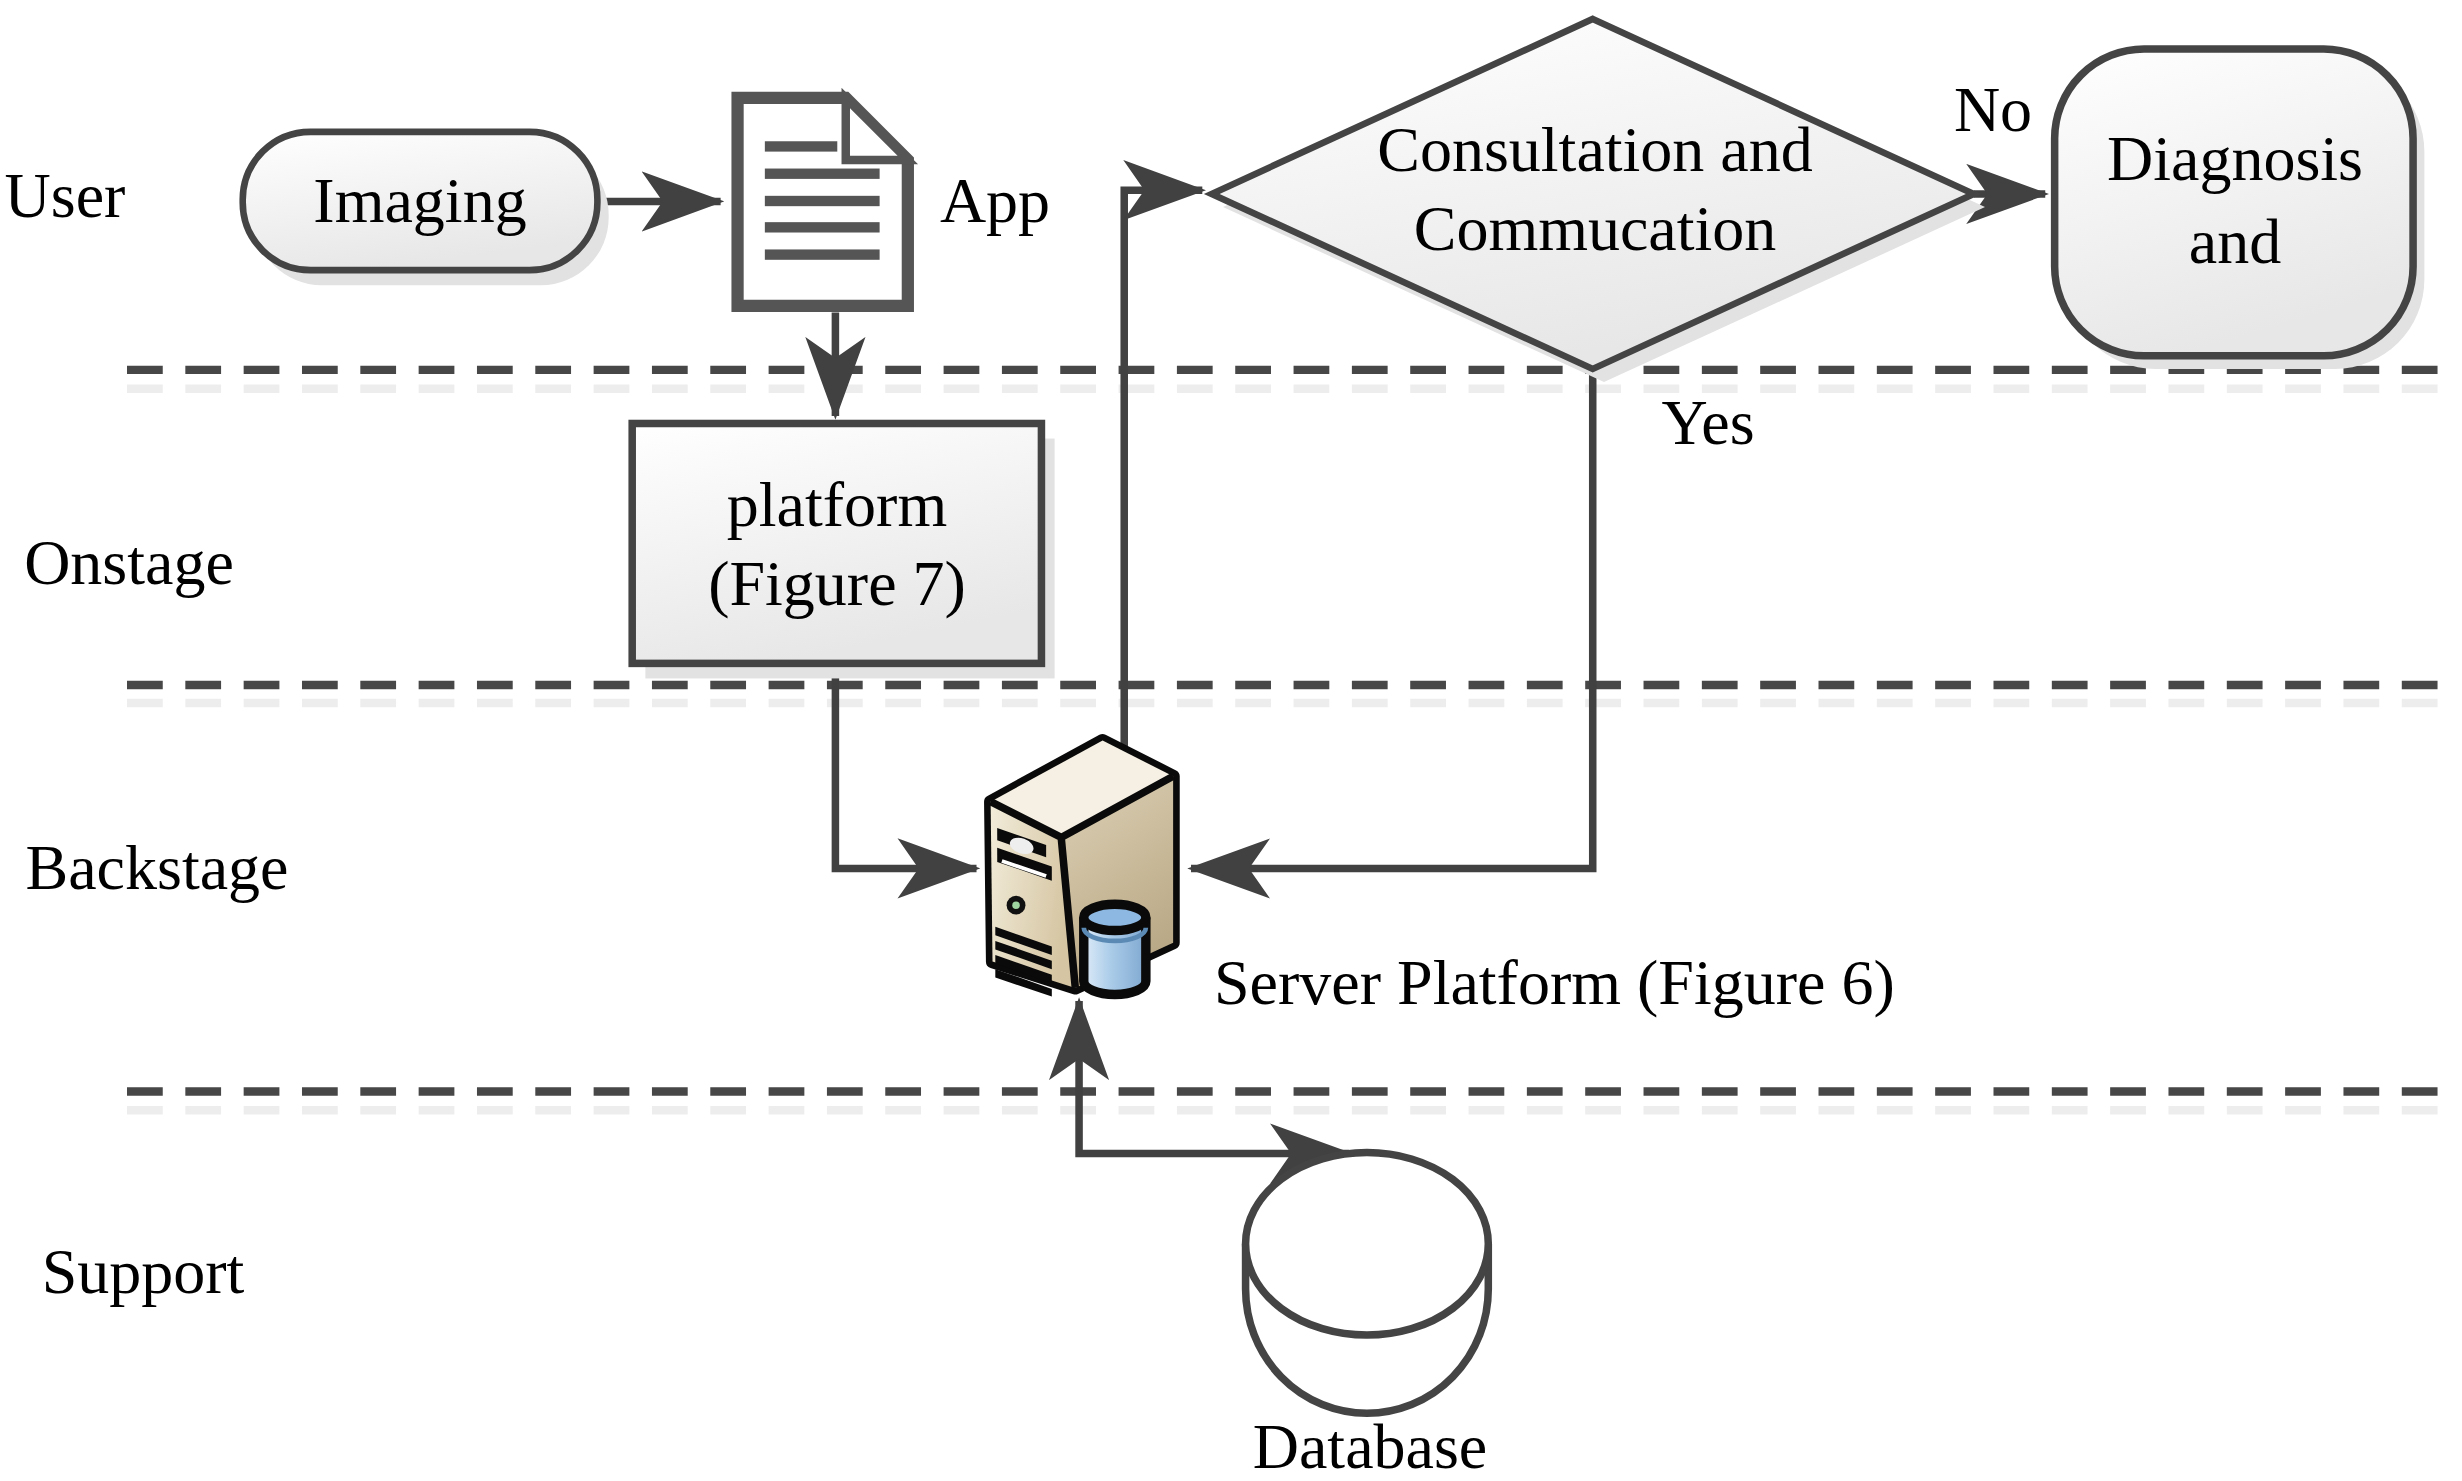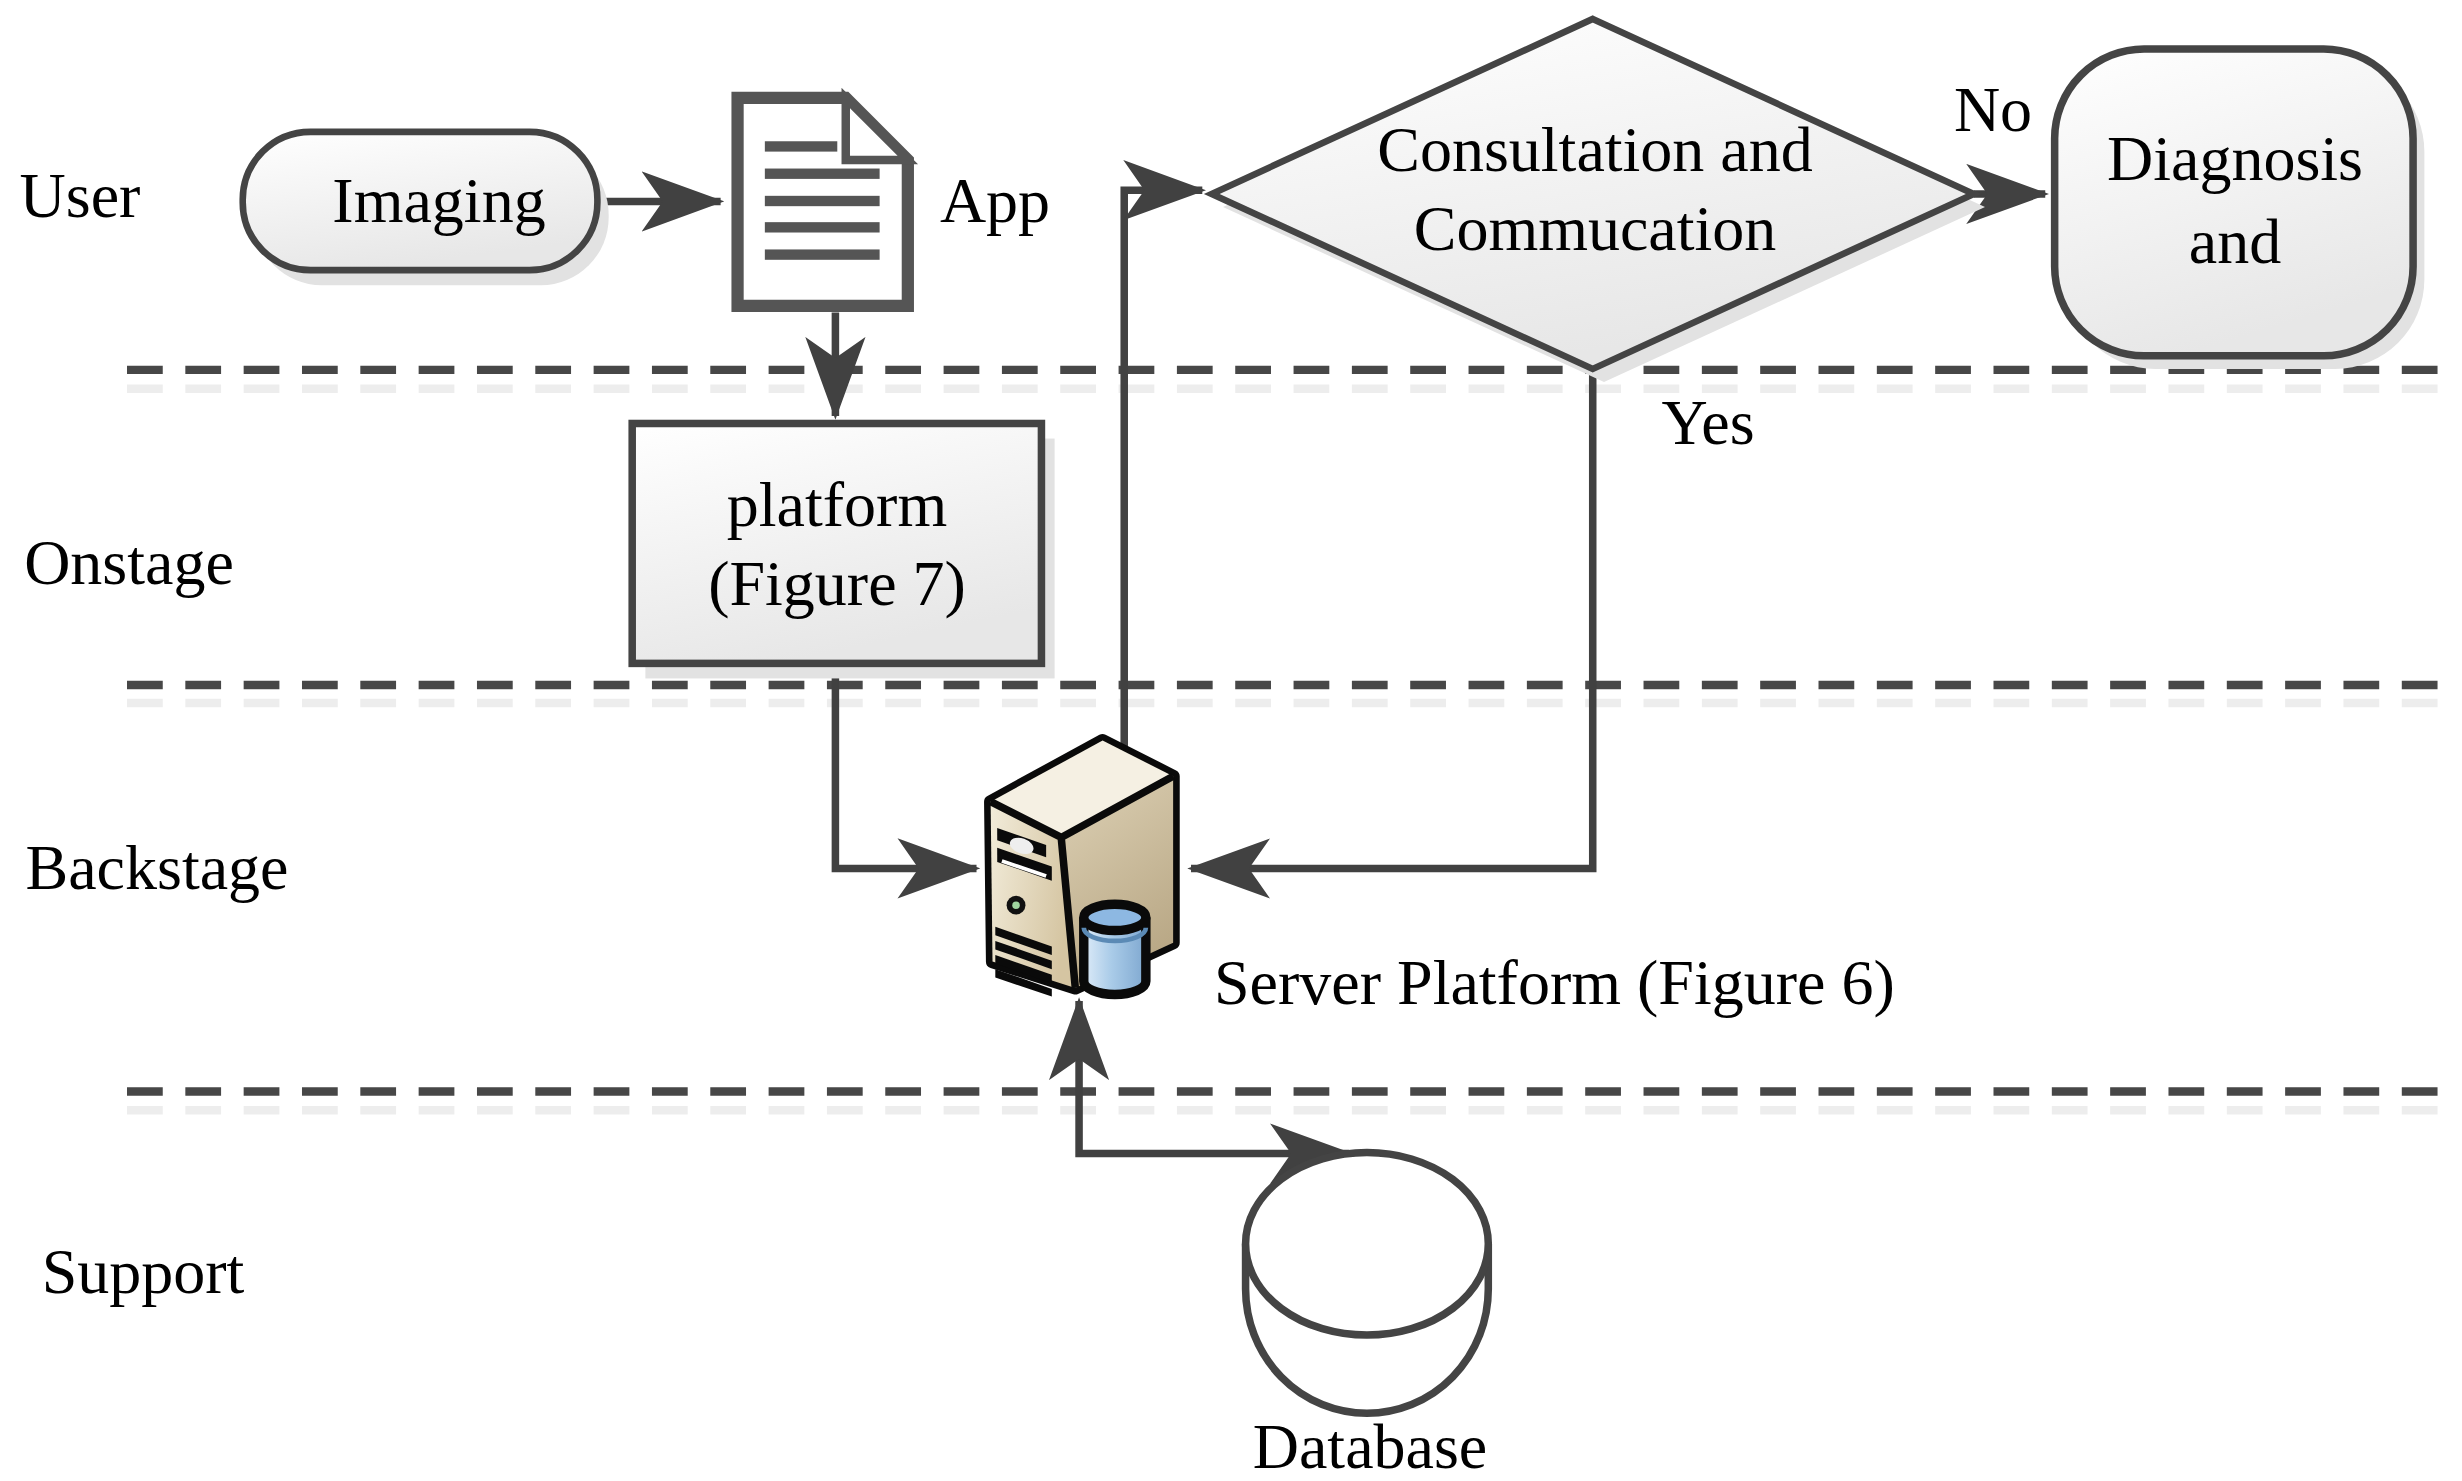--- a/index.html
+++ b/index.html
@@ -132,26 +132,26 @@
         <path d="M1152,986 A33,14 0 0 0 1218,986" fill="none" stroke="#5b8ab5" stroke-width="5"></path>
       </g>
     </g>
 
     <g>
       <path d="M1324,1322 V1370 A129,132 0 0 0 1582,1370 V1322" fill="#ffffff" stroke="#444444" stroke-width="8"></path>
       <ellipse cx="1453" cy="1322" rx="129" ry="97" fill="#ffffff" stroke="#444444" stroke-width="8"></ellipse>
     </g>
   </svg>
 
-  <div class="lbl" style="left:80px;top:196px;">User</div>
+  <div class="lbl" style="left:65px;top:196px;">User</div>
   <div class="lbl" style="left:129px;top:549px;margin-top:14px;">Onstage</div>
   <div class="lbl" style="left:157px;top:868px;">Backstage</div>
   <div class="lbl" style="left:143px;top:1272px;">Support</div>
 
-  <div class="lbl" style="left:420px;top:201px;margin-left:19px;">Imaging</div>
+  <div class="lbl" style="left:420px;top:201px;">Imaging</div>
   <div class="lbl" style="left:995px;top:201px;">App</div>
 
   <div class="lbl multi" style="left:1595px;top:189px;">
     <div>Consultation and</div>
     <div>Commucation</div>
   </div>
 
   <div class="lbl multi" style="left:2235px;top:200px;line-height:1.3;">
     <div>Diagnosis</div>
     <div>and</div>

